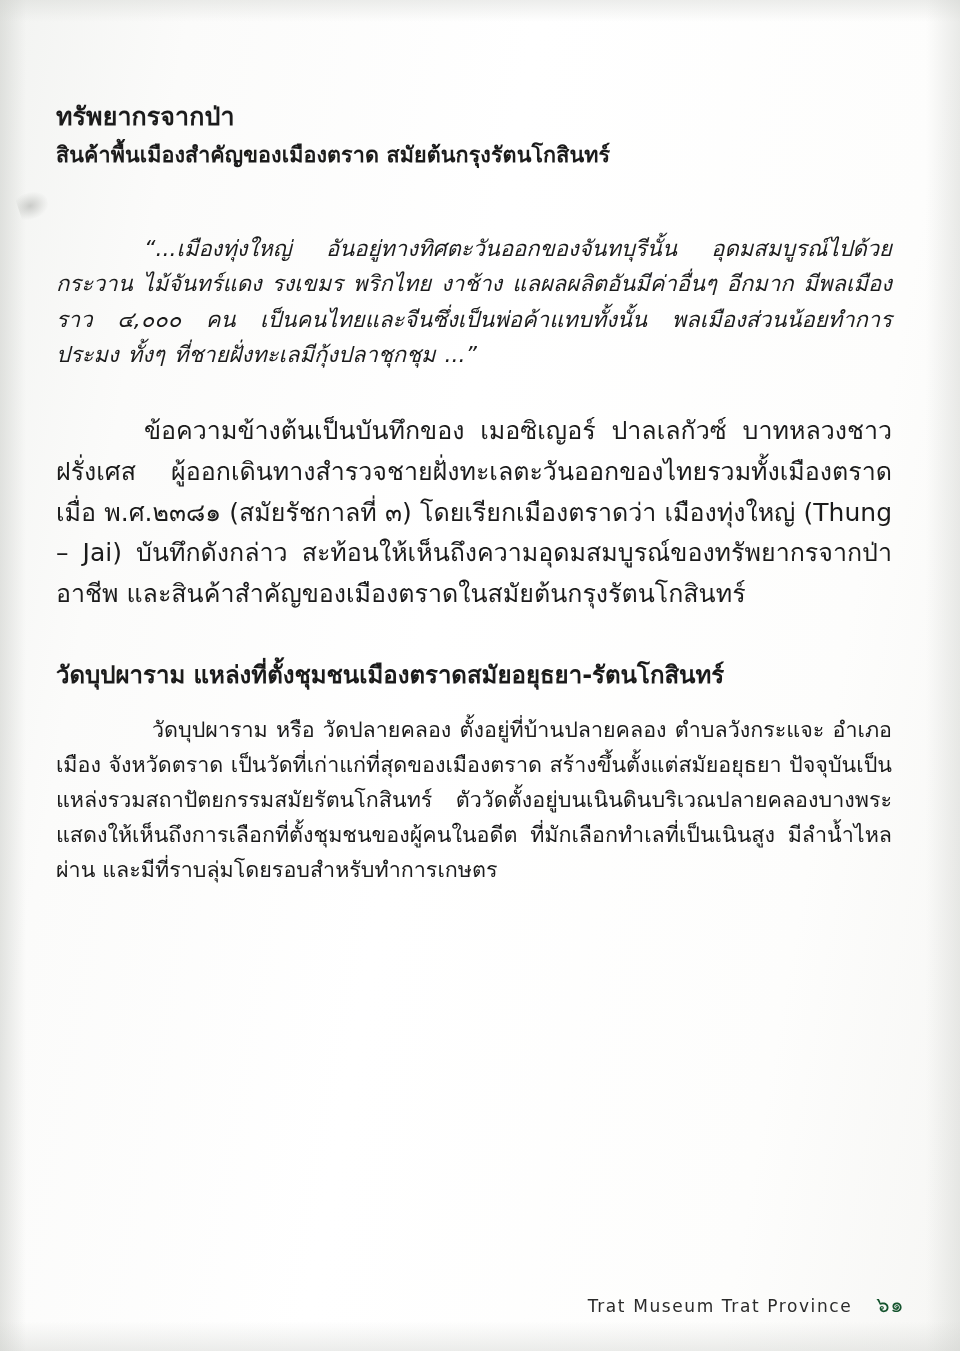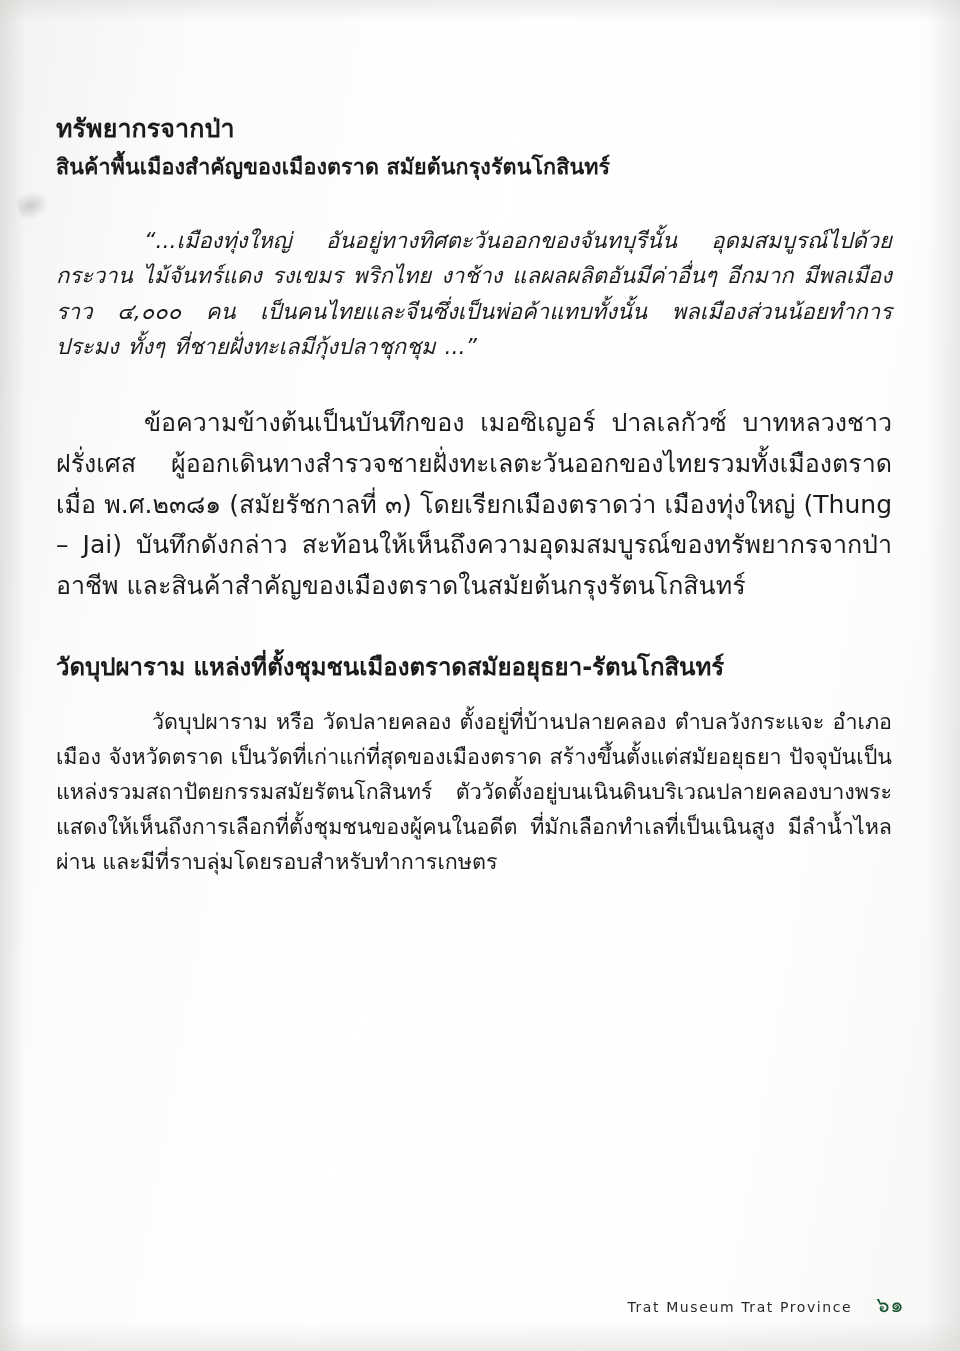--- a/index.html
+++ b/index.html
@@ -59,41 +59,41 @@
     width: 30px;
     height: 26px;
     background: radial-gradient(ellipse at 40% 50%, rgba(150,152,148,0.45) 0%, rgba(190,192,188,0.18) 55%, rgba(255,255,255,0) 75%);
     transform: rotate(-18deg);
     pointer-events: none;
   }
 
   .content {
     position: absolute;
     left: 56px;
-    top: 112px;
+    top: 100px;
     width: 836px;
   }
 
   h1.heading-main {
     font-size: 25px;
     line-height: 1.34;
     font-weight: bold;
     margin: 0;
     letter-spacing: 0.1px;
   }
   .heading-sub {
     font-size: 21.5px;
     font-weight: bold;
     margin: 6px 0 0 0;
     line-height: 1.35;
     letter-spacing: 0.1px;
   }
 
   .quote-block {
-    margin-top: 42px;
+    margin-top: 62px;
     font-size: 22px;
     line-height: 1.62;
     font-style: italic;
     text-align: justify;
     text-justify: inter-word;
     word-spacing: 2px;
   }
   .quote-block .first-line-indent { display: inline-block; width: 88px; }
 
   .para {
@@ -125,21 +125,21 @@
     position: absolute;
     left: 56px;
     right: 56px;
     bottom: 30px;
     display: flex;
     justify-content: flex-end;
     align-items: baseline;
     gap: 24px;
   }
   .footer-text {
-    font-size: 14px;
+    font-size: 17px;
     letter-spacing: 1.6px;
     color: #2a2a2a;
     font-weight: 500;
   }
   .footer-page {
     font-size: 21px;
     color: #14532d;
     letter-spacing: 0.5px;
   }
 </style>

